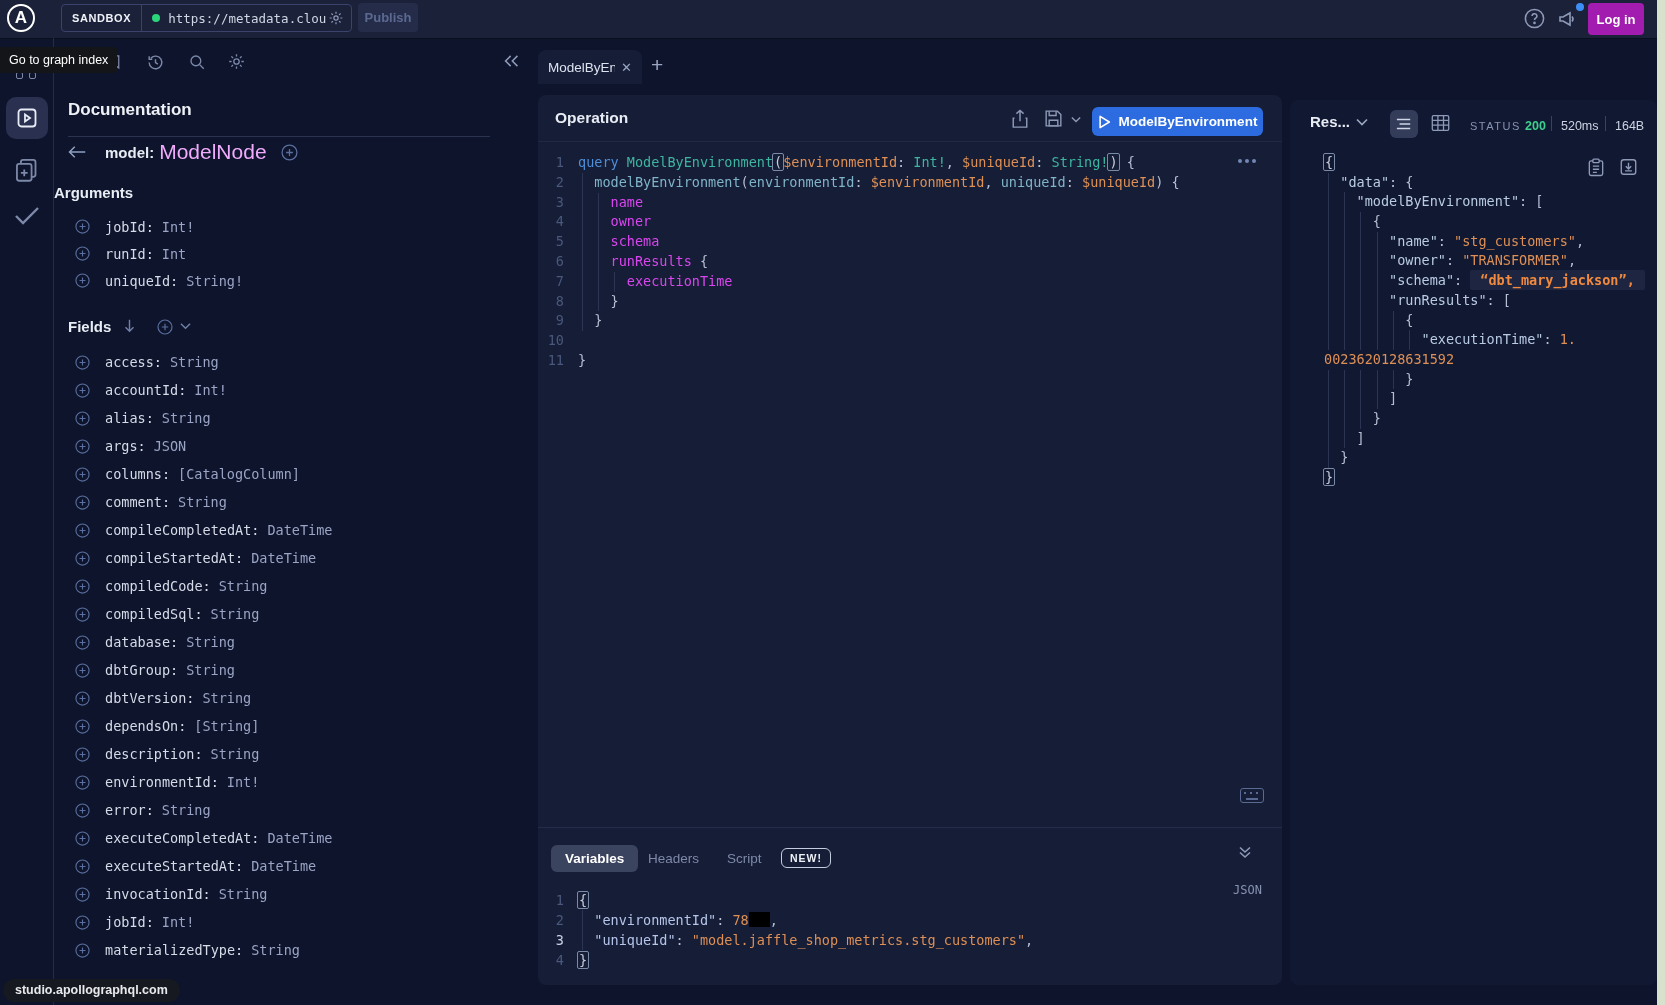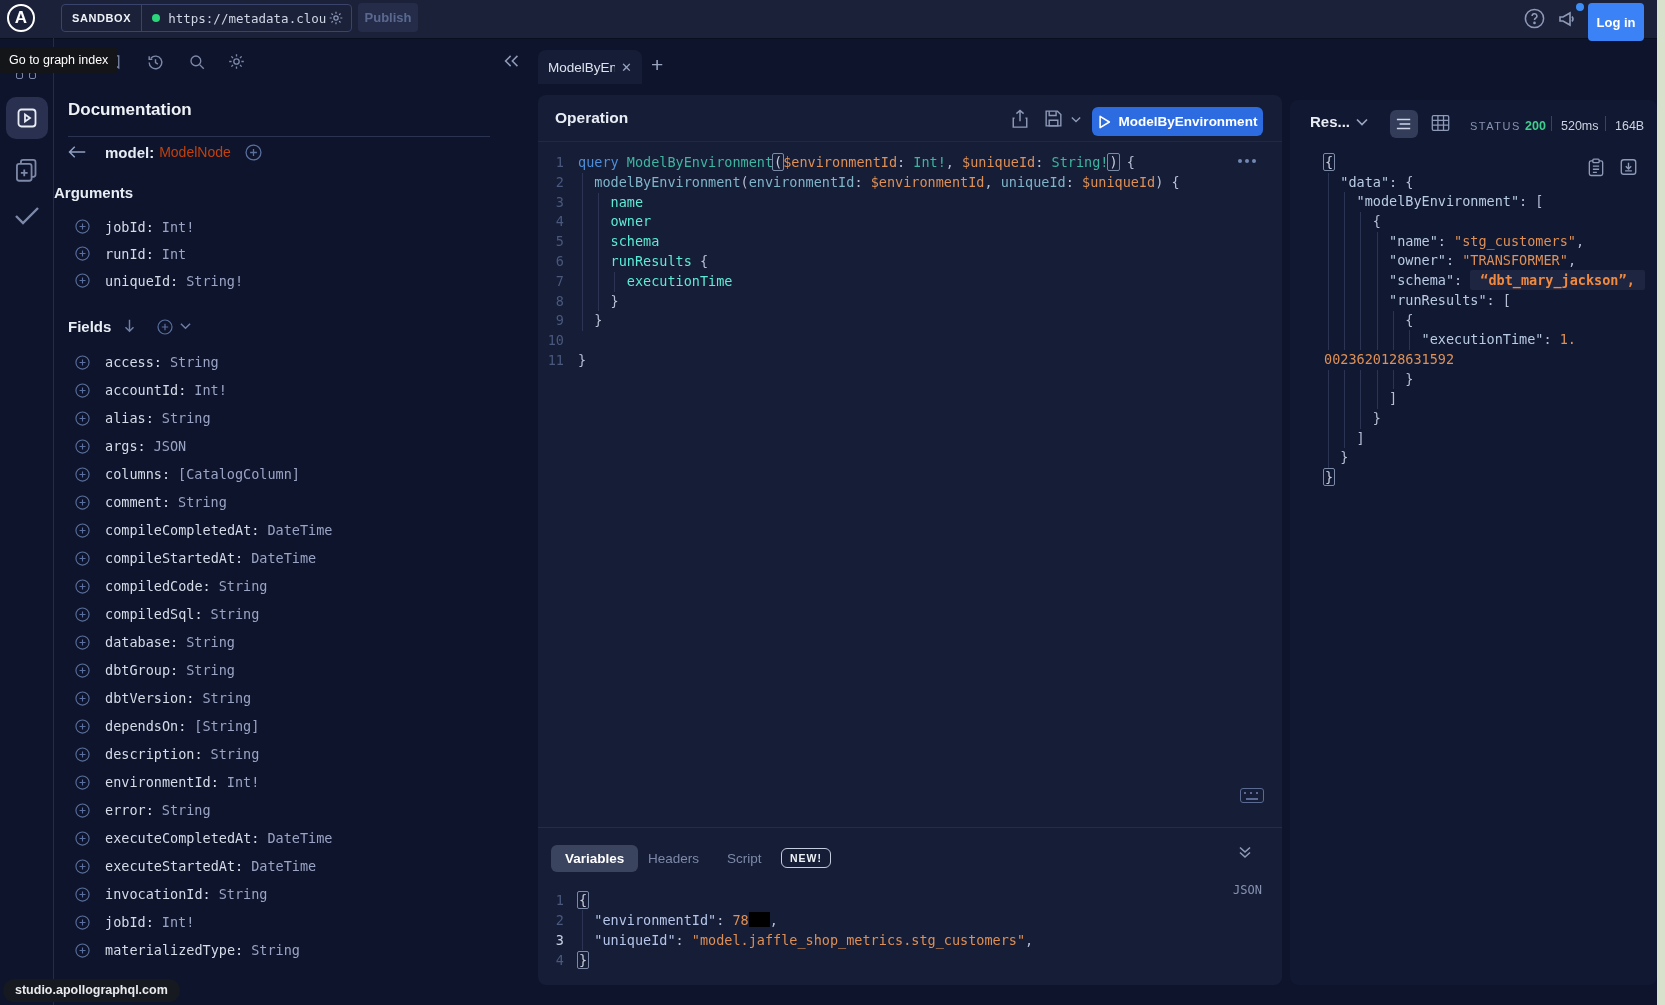--- a/index.html
+++ b/index.html
@@ -14,21 +14,21 @@
         display:flex;align-items:center;justify-content:center;font-weight:bold;font-size:17px;color:#fff;box-sizing:border-box;}
   .urlbox{position:absolute;left:61px;top:4px;height:28px;border:1px solid #39436b;border-radius:4px;
           display:flex;align-items:center;box-sizing:border-box;background:#1b2139;}
   .sandbox{padding:0 10px;height:100%;display:flex;align-items:center;border-right:1px solid #39436b;
            font-size:11px;font-weight:bold;letter-spacing:.6px;color:#f0f3f8;}
   .gdot{width:8px;height:8px;border-radius:50%;background:#2bd67b;margin:0 8px 0 10px;}
   .url{font-size:12.5px;color:#cfd6e4;width:158px;overflow:hidden;white-space:nowrap;}
   .url-gear{margin:0 7px 0 2px;color:#8e9ab8;}
   .publish{position:absolute;left:358px;top:3px;width:60px;height:29px;background:#242c49;border-radius:4px;
            display:flex;align-items:center;justify-content:center;font-size:13px;font-weight:bold;color:#5b6890;}
-  .login{position:absolute;left:1588px;top:3px;width:56px;height:38px;background:#3b82f6;border-radius:4px;
+  .login{position:absolute;left:1588px;top:3px;width:56px;height:32px;background:#a21caf;border-radius:4px;
          display:flex;align-items:center;justify-content:center;font-size:13px;font-weight:bold;color:#fff;}
   .help-ic{position:absolute;left:1523px;top:7px;color:#8e9ab8;}
   .mega-ic{position:absolute;left:1556px;top:7px;color:#8e9ab8;}
   .mega-dot{position:absolute;left:1576px;top:3px;width:8px;height:8px;border-radius:50%;background:#3e8ef7;}
 
   
   .rail-div{position:absolute;left:53px;top:38px;width:1px;height:967px;background:#232c49;}
   .rail-active{position:absolute;left:6px;top:97px;width:42px;height:42px;background:#2a3150;border-radius:10px;
                display:flex;align-items:center;justify-content:center;color:#e8ecf5;}
   .rail-ic{position:absolute;color:#7d89a8;}
@@ -38,21 +38,21 @@
            line-height:26px;padding:0 9px;border-radius:2px;z-index:60;white-space:nowrap;}
 
   
   .stool{position:absolute;color:#7d89a8;}
 
   
   .doc-title{position:absolute;left:68px;top:100px;font-size:17px;font-weight:bold;color:#eef1f6;}
   .doc-div{position:absolute;left:68px;top:136px;width:422px;height:1px;background:#2a3350;}
   .model-row{position:absolute;left:68px;top:142px;height:20px;display:flex;align-items:center;}
   .model-label{font-size:15px;font-weight:bold;color:#e8ecf3;margin-left:19px;}
-  .model-type{font-size:14px;color:#c2410c;margin-left:5px;}
+  .model-type{font-size:21px;color:#f0abfc;margin-left:5px;}
   .sec-title{position:absolute;font-size:15px;font-weight:bold;color:#e8ecf3;}
   .doc-list{position:absolute;left:54px;width:470px;}
   .doc-row{display:flex;align-items:center;padding-left:21px;text-align:center;}
   .doc-row .dn{font-family:"DejaVu Sans Mono",monospace;font-size:13.5px;color:#d6dbe8;margin-left:15px;white-space:pre;}
   .doc-row .dt{font-family:"DejaVu Sans Mono",monospace;font-size:13.5px;color:#9aa4c4;margin-left:8px;white-space:pre;}
   .fields-tools{position:absolute;display:flex;align-items:center;color:#6f7fa5;}
 
   
   .collapse{position:absolute;left:503px;top:53px;color:#8e9ab8;}
   .tab{position:absolute;left:538px;top:50px;width:104px;height:34px;background:#161d36;border-radius:8px 8px 0 0;
@@ -72,21 +72,21 @@
   .ellipsis i{width:4px;height:4px;border-radius:50%;background:#7287b3;display:block;}
 
   
   .code{position:absolute;font-family:"DejaVu Sans Mono",monospace;font-size:13.5px;}
   .cl{position:relative;white-space:pre;}
   .ln{display:inline-block;width:40px;text-align:right;padding-right:14px;color:#49587c;box-sizing:border-box;}
   .ln.act{color:#c9d2e6;}
   .cb{position:relative;display:inline-block;white-space:pre;vertical-align:top;}
   .g{position:absolute;top:0;bottom:0;width:1px;background:#2b3452;}
   .kw{color:#4f8ed8;} .op{color:#3eb5a0;} .ty{color:#3eb5a0;} .vr{color:#de9056;}
-  .pt{color:#b6bfd4;} .fc{color:#7fb4c9;} .fl{color:#5eead4;}
+  .pt{color:#b6bfd4;} .fc{color:#7fb4c9;} .fl{color:#d946ef;}
   .ky{color:#b5c5ea;} .nm{color:#de9056;} .st{color:#de9056;}
   .hb{color:#c6cedd;border:1px solid #7b8aa6;border-radius:2px;padding:0 1px;margin:0 -1px;}
   .rd{display:inline-block;width:21px;height:15px;background:#000;vertical-align:-2px;}
   .sel{background:#1d2540;color:#f18a3e;font-weight:bold;padding:2px 10px;border-radius:2px;}
   .rk{color:#b9cbe3;}
 
   .kbd-ic{position:absolute;left:702px;top:693px;width:22px;height:13px;border:1.5px solid #5a6a92;border-radius:3px;}
   .kbd-ic i{position:absolute;width:2px;height:2px;background:#5a6a92;top:3px;}
   .kbd-ic b{position:absolute;left:5px;right:5px;bottom:2px;height:2px;background:#5a6a92;}
 

